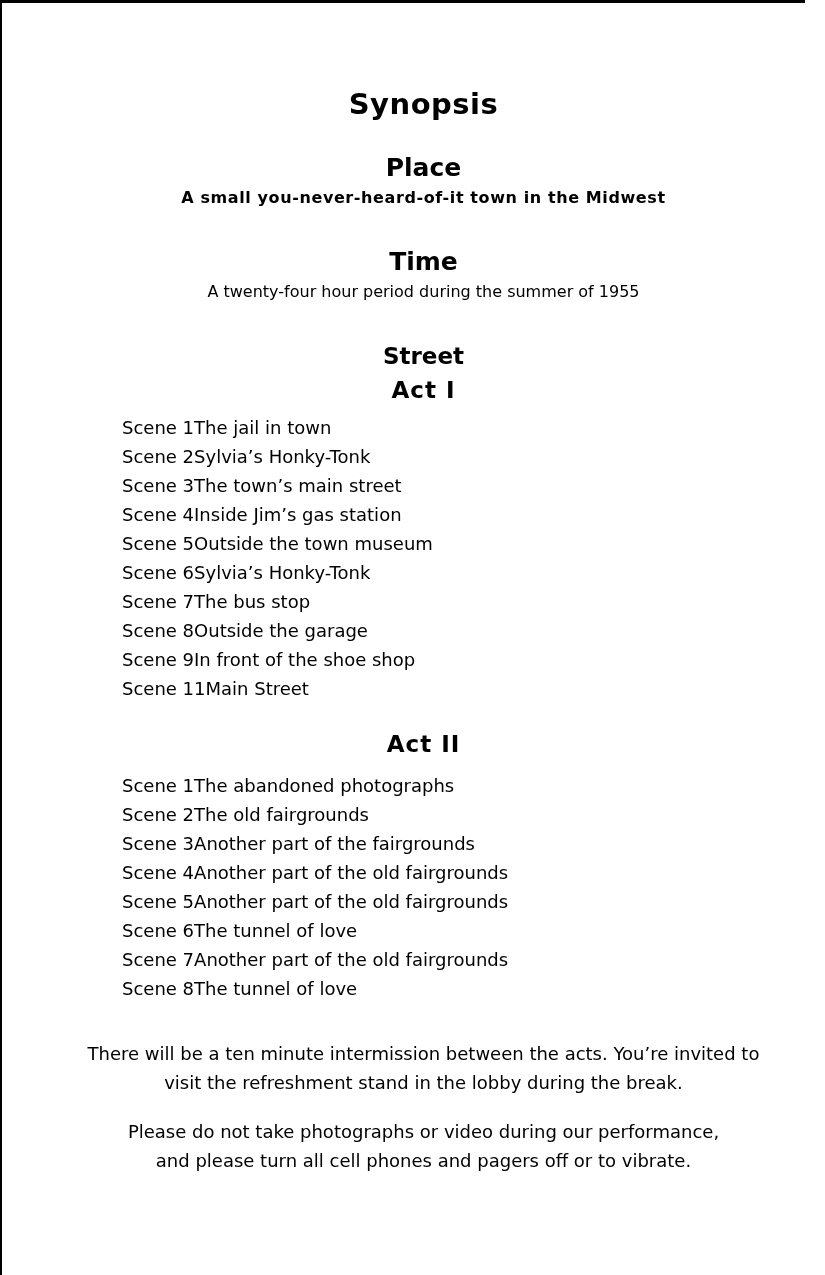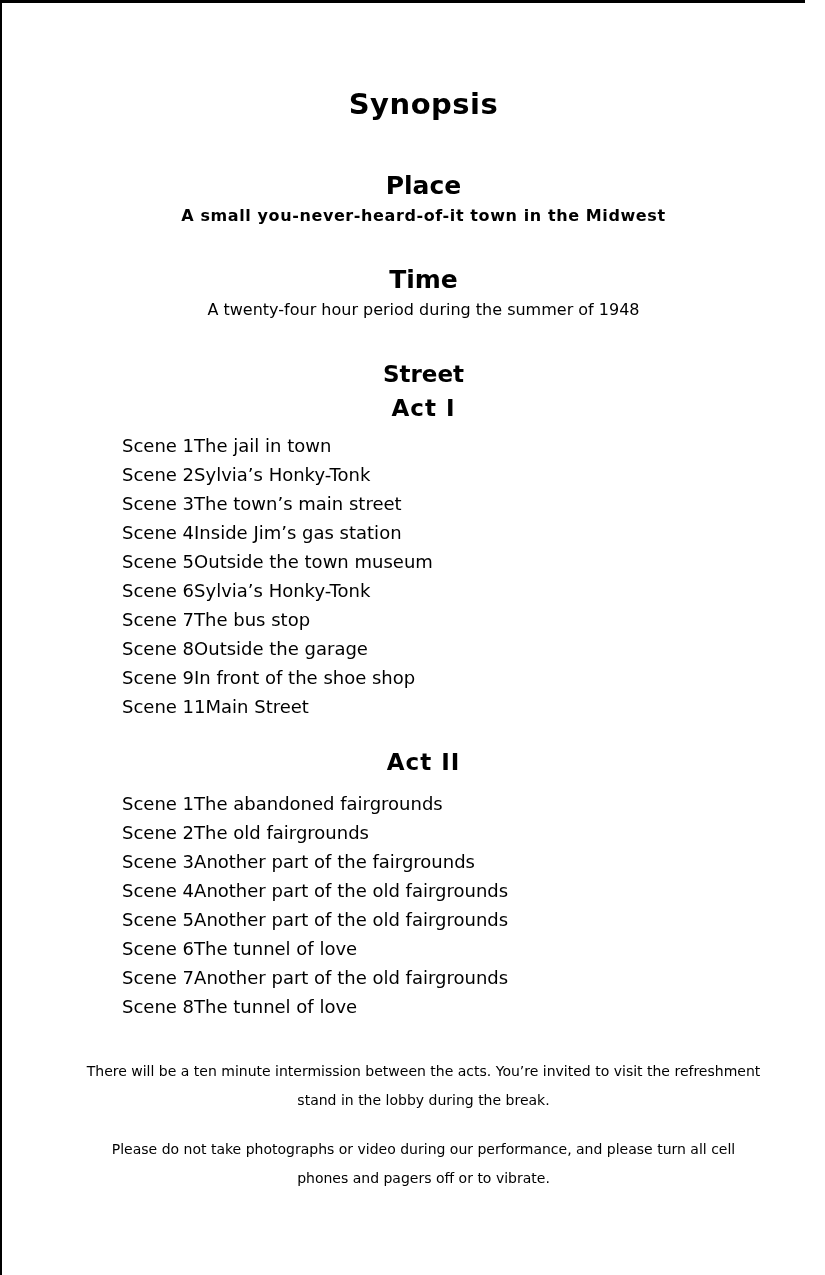--- a/index.html
+++ b/index.html
@@ -22,21 +22,21 @@
   h1.title {
     margin-top: 84px;
     font-size: 29px;
     font-weight: bold;
     letter-spacing: 0.5px;
   }
   h2.section-heading {
     font-size: 25px;
     font-weight: bold;
   }
-  .place-heading { margin-top: 50px; }
+  .place-heading { margin-top: 32px; }
   .time-heading  { margin-top: 40px; }
   p.section-desc {
     font-size: 16px;
     margin-top: 6px;
   }
   p.section-desc.bold {
     font-weight: bold;
     letter-spacing: 0.6px;
   }
   h2.scenes-heading {
@@ -60,40 +60,40 @@
   .scene-row {
     display: flex;
     justify-content: flex-start;
     align-items: baseline;
     line-height: 29px;
     font-size: 18px;
   }
   .scene-label { white-space: nowrap; }
   .scene-location { text-align: right; }
   p.note {
-    font-size: 14px;
+    font-size: 18px;
     line-height: 29px;
     margin: 20px auto 0;
   }
   p.note.first { margin-top: 36px; max-width: 696px; }
   p.note.second { max-width: 624px; }
 </style>
 </head>
 <body>
 
 <div class="page">
   <div class="content">
 
     <h1 class="title">Synopsis</h1>
 
     <h2 class="section-heading place-heading">Place</h2>
     <p class="section-desc bold">A small you-never-heard-of-it town in the Midwest</p>
 
     <h2 class="section-heading time-heading">Time</h2>
-    <p class="section-desc">A twenty-four hour period during the summer of 1948</p>
+    <p class="section-desc">A twenty-four hour period during the summer of 1955</p>
 
     <h2 class="scenes-heading">Street</h2>
 
     <h3 class="act-heading">Act I</h3>
     <div class="scene-list">
       <div class="scene-row">
         <span class="scene-label">Scene 1</span>
         <span class="scene-location">The jail in town</span>
       </div>
       <div class="scene-row">
@@ -131,21 +131,21 @@
       <div class="scene-row">
         <span class="scene-label">Scene 11</span>
         <span class="scene-location">Main Street</span>
       </div>
     </div>
 
     <h3 class="act-heading act2">Act II</h3>
     <div class="scene-list act2">
       <div class="scene-row">
         <span class="scene-label">Scene 1</span>
-        <span class="scene-location">The abandoned fairgrounds</span>
+        <span class="scene-location">The abandoned photographs</span>
       </div>
       <div class="scene-row">
         <span class="scene-label">Scene 2</span>
         <span class="scene-location">The old fairgrounds</span>
       </div>
       <div class="scene-row">
         <span class="scene-label">Scene 3</span>
         <span class="scene-location">Another part of the fairgrounds</span>
       </div>
       <div class="scene-row">

